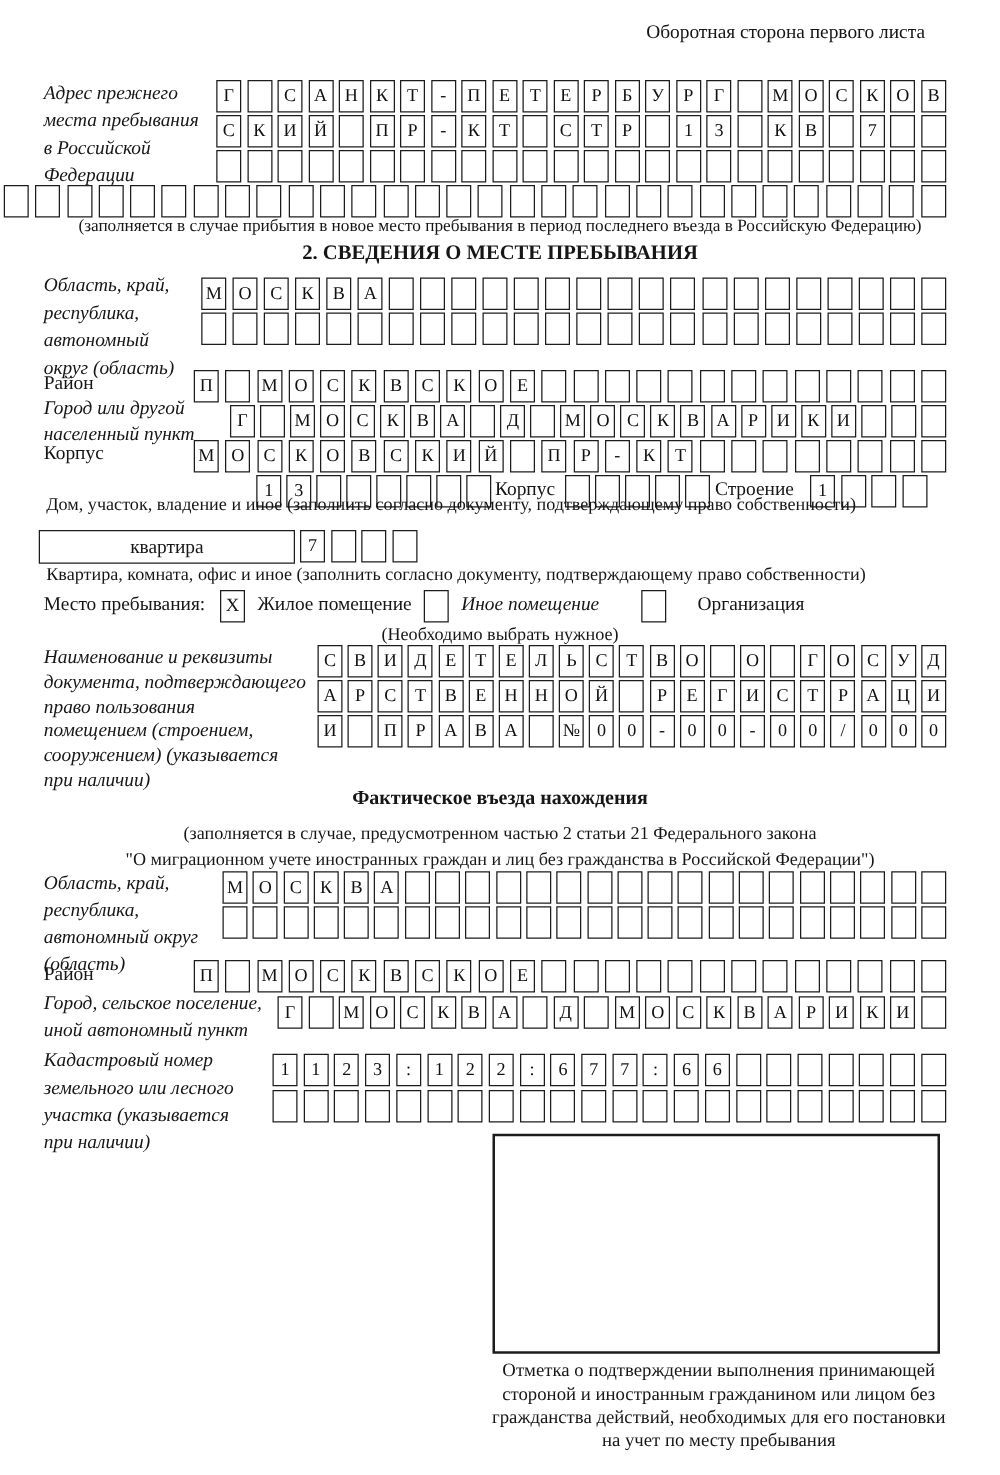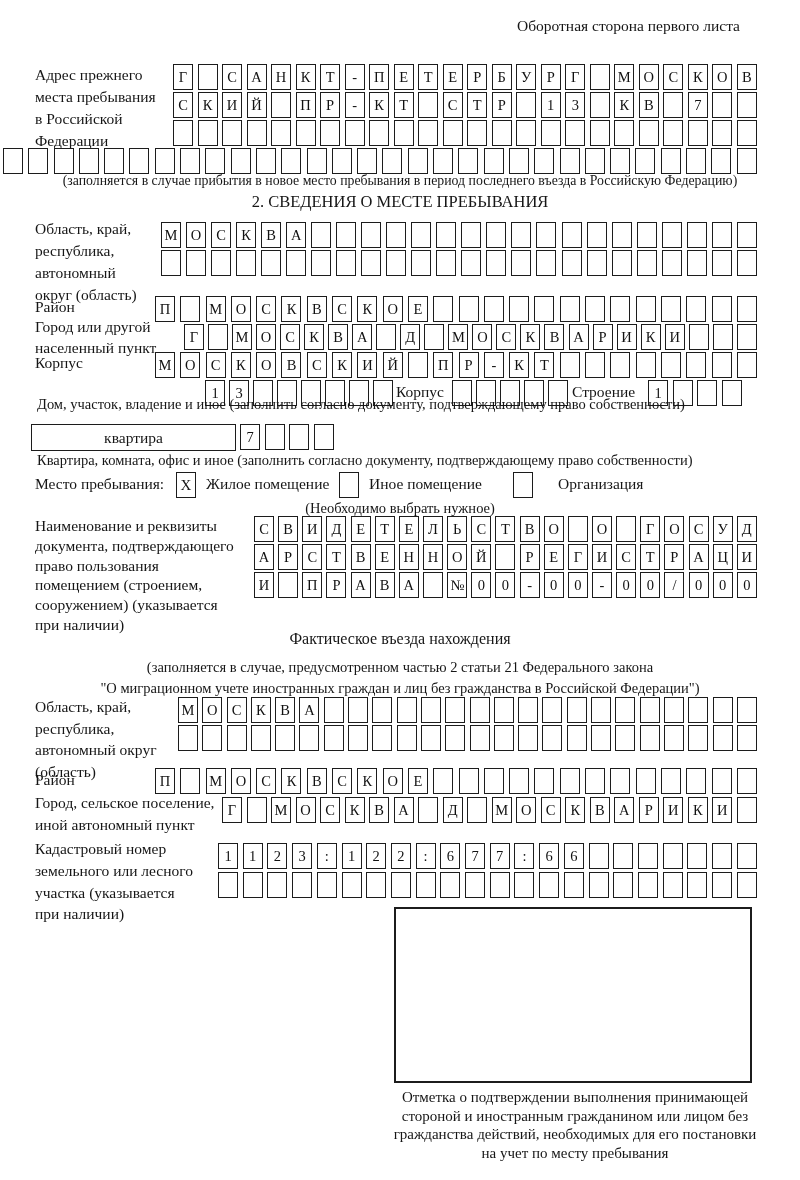--- a/index.html
+++ b/index.html
@@ -13,25 +13,25 @@
   .abs { position:absolute; }
   .grid { display:flex; justify-content:space-between; height:26px; }
   .cell {
     width:20px; height:26px; border:1.8px solid #1c1c1c; background:#fff;
     display:flex; align-items:center; justify-content:center;
     font-size:14.5px; line-height:1; color:#111;
   }
   .rows { display:flex; flex-direction:column; }
   .rows .grid { width:100%; }
   .label-col { line-height:22px; font-size:15.5px; }
-  .label-col div { white-space:nowrap; }
+  .label-col div { white-space:nowrap;font-style:italic; }
   .caption { font-size:13.8px; }
   .caption-md { font-size:14.5px; }
   .center { text-align:center; width:800px; left:0; }
-  .bold { font-weight:normal; }
+  .bold { font-weight:bold; }
   .wide-box {
     border:1.8px solid #1c1c1c; height:27px; display:flex;
     align-items:center; justify-content:center; font-size:15.5px; background:#fff;
   }
   .checkbox {
     width:20px; height:26px; border:1.8px solid #1c1c1c; display:flex;
     align-items:center; justify-content:center; font-size:15px; background:#fff;
   }
   .stamp-box { border:2px solid #1c1c1c; background:#fff; }
   .inline-label { font-size:15.5px; white-space:nowrap; }
@@ -346,21 +346,21 @@
       <div class="cell"></div>
       <div class="cell"></div>
       <div class="cell"></div>
     </div>
   <div class="abs caption-md" style="top:452px; left:37px;">Квартира, комната, офис и иное (заполнить согласно документу, подтверждающему право собственности)</div>
 
   <div class="abs inline-label" style="top:475px; left:35px;">Место пребывания:</div>
   <div class="abs checkbox" style="top:472px; left:176px;">X</div>
   <div class="abs inline-label" style="top:475px; left:206px;">Жилое помещение</div>
   <div class="abs checkbox" style="top:472px; left:339px;"></div>
-  <div class="abs inline-label" style="top:475px; left:369px;">Иное помещение</div>
+  <div class="abs inline-label" style="top:475px; left:369px;font-style:italic;">Иное помещение</div>
   <div class="abs checkbox" style="top:472px; left:513px;"></div>
   <div class="abs inline-label" style="top:475px; left:558px;">Организация</div>
   <div class="abs center caption-md" style="top:500px;">(Необходимо выбрать нужное)</div>
 
   <div class="abs label-col" style="top:516px; left:35px; line-height:19.8px;">
     <div>Наименование и реквизиты</div>
     <div>документа, подтверждающего</div>
     <div>право пользования</div>
     <div>помещением (строением,</div>
     <div>сооружением) (указывается</div>

